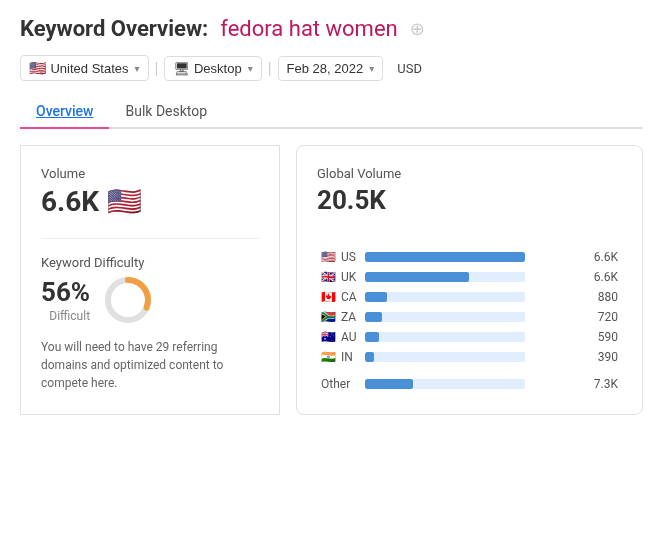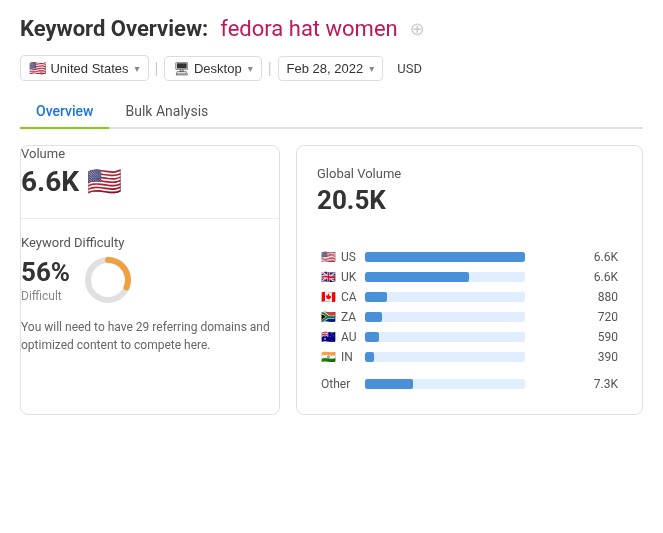--- a/index.html
+++ b/index.html
@@ -77,35 +77,37 @@
     .tab {
       padding: 8px 16px;
       font-size: 14px;
       cursor: pointer;
       color: #555;
       border-bottom: 2px solid transparent;
       margin-bottom: -2px;
     }
     .tab.active {
       color: #1a73e8;
-      border-bottom: 2px solid #84cc16;
+      border-bottom: 2px solid #ec4899;
       font-weight: 500;
+      text-decoration: underline;
     }
 
     
     .cards-row {
       display: flex;
       gap: 16px;
     }
 
     
     .card-left {
       flex: 0 0 260px;
       border: 1px solid #e0e0e0;
-      border-radius: 8px;
+      border-radius: 0;
+      padding: 20px;
     }
     .metric-label {
       font-size: 13px;
       color: #555;
       margin-bottom: 4px;
     }
     .metric-value {
       font-size: 28px;
       font-weight: 700;
       color: #333;
@@ -126,20 +128,21 @@
     }
     .difficulty-value {
       font-size: 26px;
       font-weight: 700;
       color: #333;
     }
     .difficulty-label {
       font-size: 12px;
       color: #888;
       margin-top: 2px;
+      text-align: right;
     }
     
     .donut-container {
       width: 52px;
       height: 52px;
       position: relative;
     }
     .donut-container svg {
       width: 52px;
       height: 52px;
@@ -238,21 +241,21 @@
   <span class="filter-sep">|</span>
   <button class="filter-btn">
     <span>Feb 28, 2022</span>
     <span class="chevron">▾</span>
   </button>
   <span class="filter-plain">USD</span>
 </div>
 
 <div class="tabs-bar">
   <div class="tab active">Overview</div>
-  <div class="tab">Bulk Analysis</div>
+  <div class="tab">Bulk Desktop</div>
 </div>
 
 <div class="cards-row">
 
   <div class="card-left">
     <div class="metric-label">Volume</div>
     <div class="metric-value">
       <span>6.6K</span>
       <span>🇺🇸</span>
     </div>

